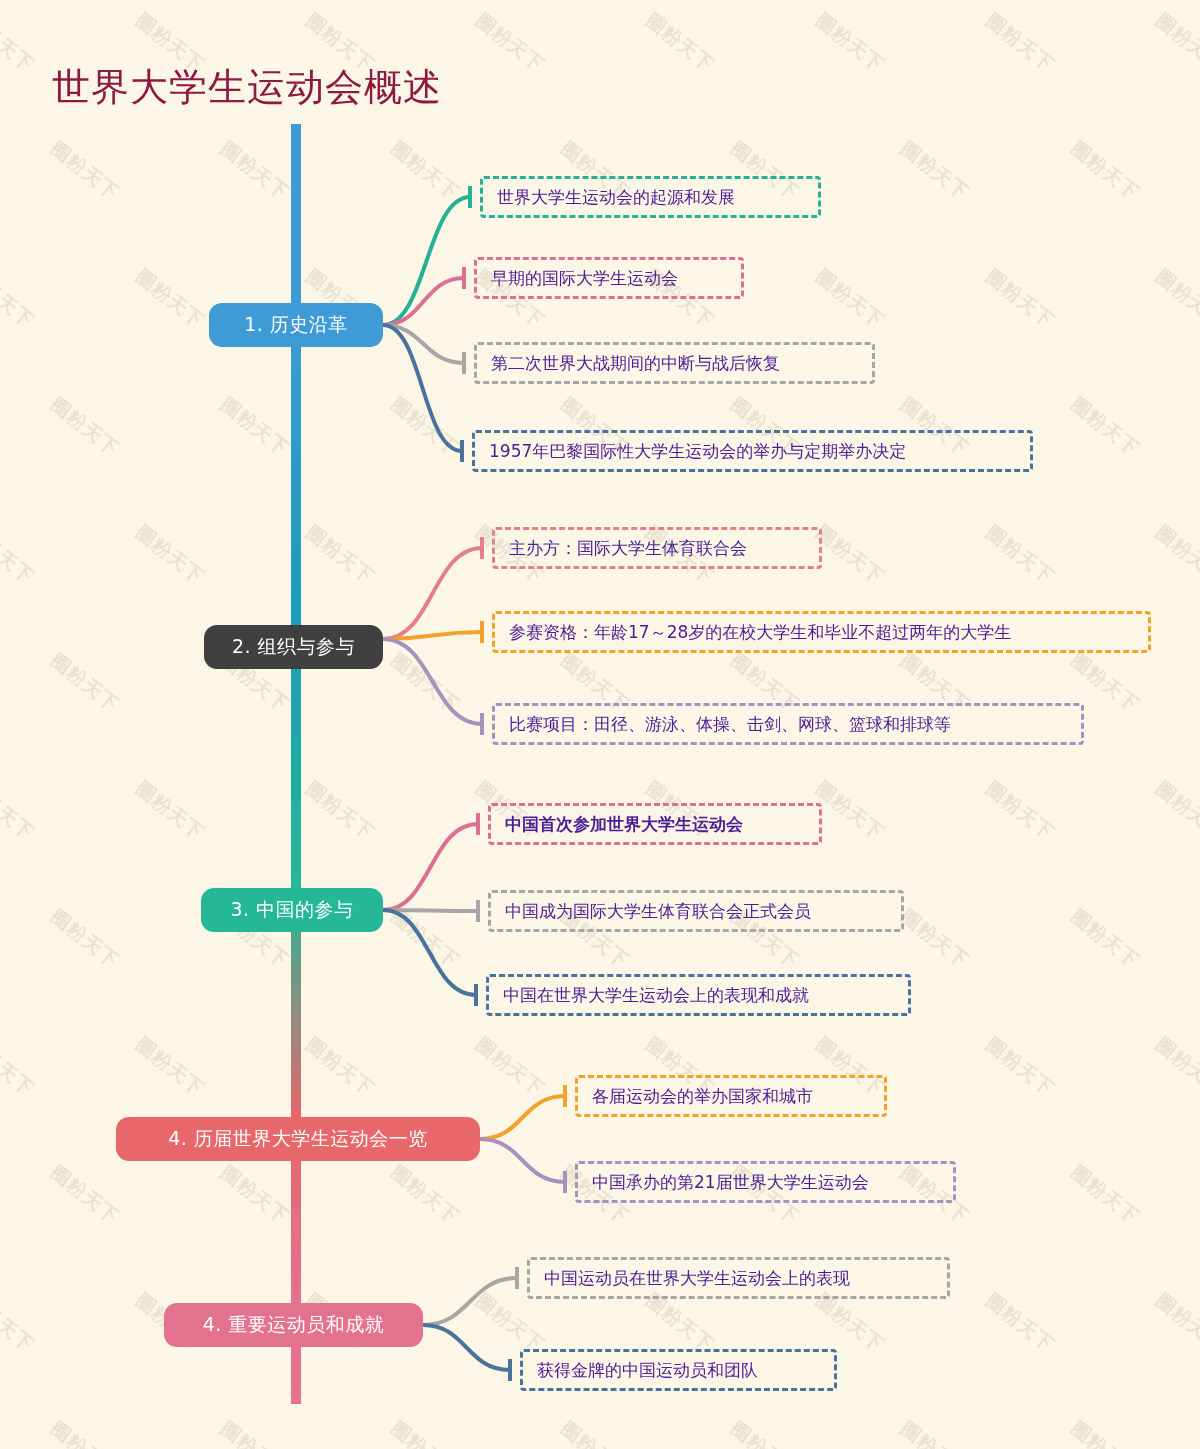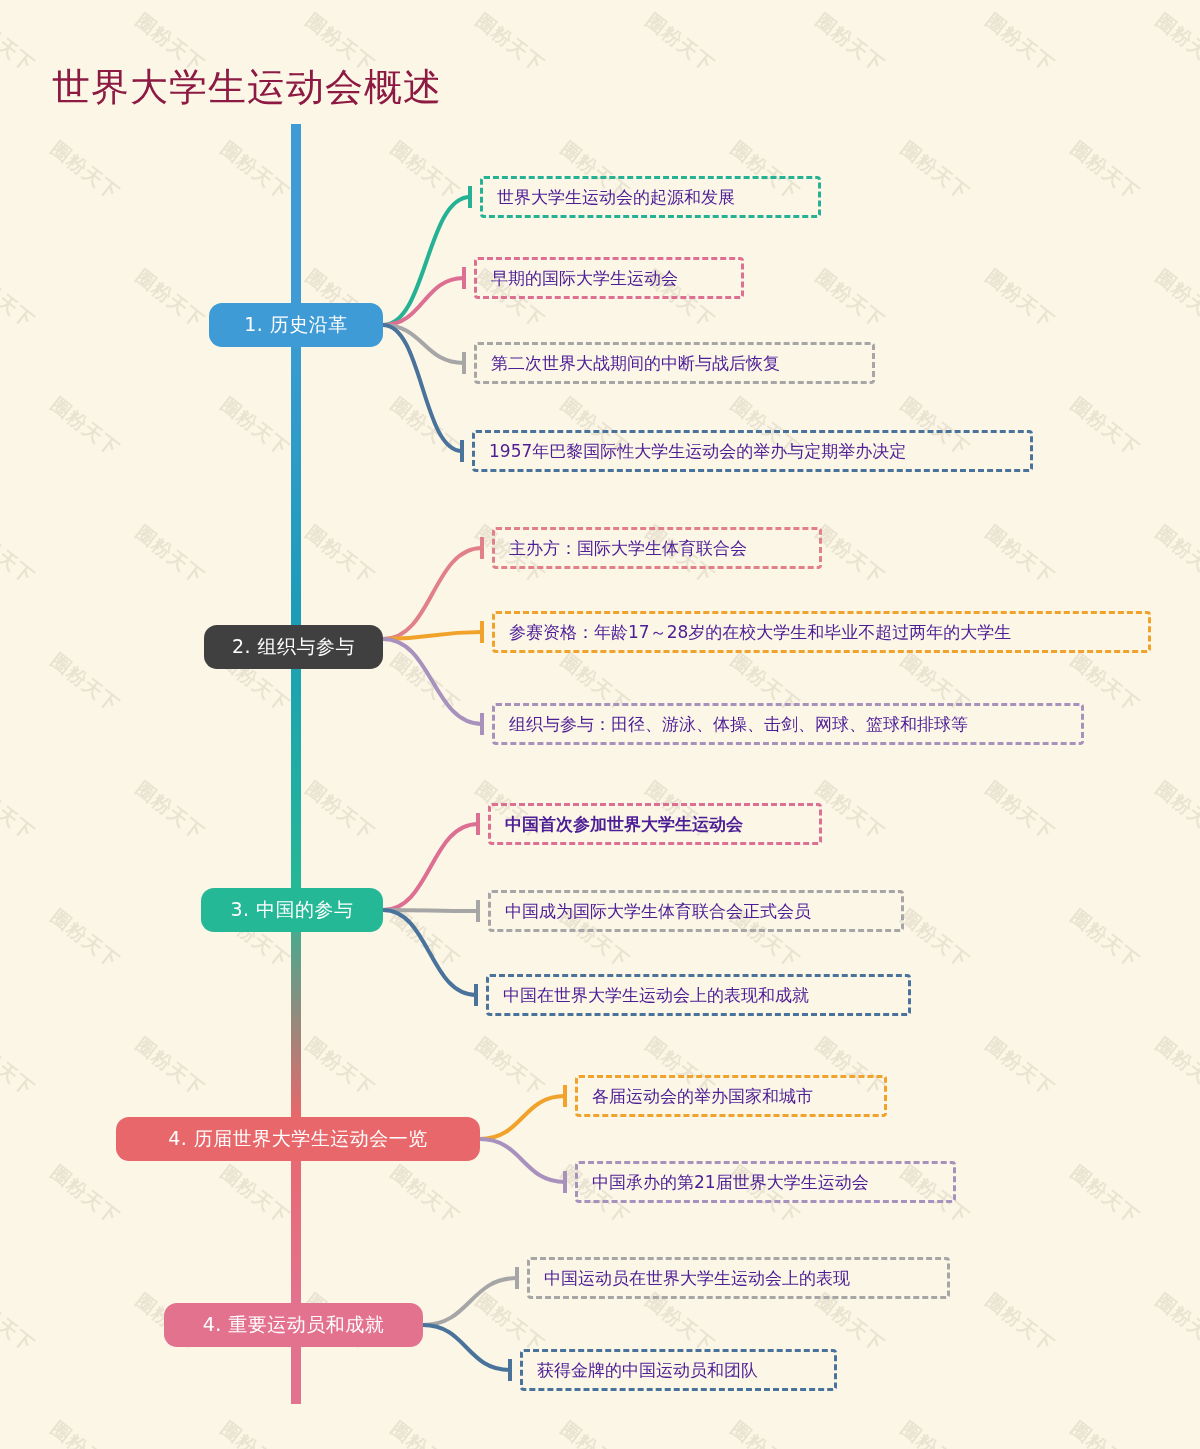--- a/index.html
+++ b/index.html
@@ -263,21 +263,21 @@
       <div class="branch-node" style="left: 204px; top: 617px; width: 179px; background: #404040; margin-top: 8px;">
         <span>2. 组织与参与</span>
       </div>
       <div class="leaf-node" style="left: 492px; top: 527px; width: 330px; border-color: rgb(226, 128, 138);">
         <span class="leaf-text">主办方：国际大学生体育联合会</span>
       </div>
       <div class="leaf-node" style="left: 492px; top: 611px; width: 659px; border-color: rgb(240, 162, 43);">
         <span class="leaf-text">参赛资格：年龄17～28岁的在校大学生和毕业不超过两年的大学生</span>
       </div>
       <div class="leaf-node" style="left: 492px; top: 703px; width: 592px; border-color: rgb(168, 146, 189);">
-        <span class="leaf-text">组织与参与：田径、游泳、体操、击剑、网球、篮球和排球等</span>
+        <span class="leaf-text">比赛项目：田径、游泳、体操、击剑、网球、篮球和排球等</span>
       </div>
       <div class="branch-node" style="left: 201px; top: 888px; width: 182px; background: rgb(37, 184, 150);">
         <span>3. 中国的参与</span>
       </div>
       <div class="leaf-node" style="left: 488px; top: 803px; width: 334px; border-color: rgb(221, 111, 147); font-weight: bold;">
         <span class="leaf-text">中国首次参加世界大学生运动会</span>
       </div>
       <div class="leaf-node" style="left: 488px; top: 890px; width: 416px; border-color: rgb(166, 166, 166);">
         <span class="leaf-text">中国成为国际大学生体育联合会正式会员</span>
       </div>

